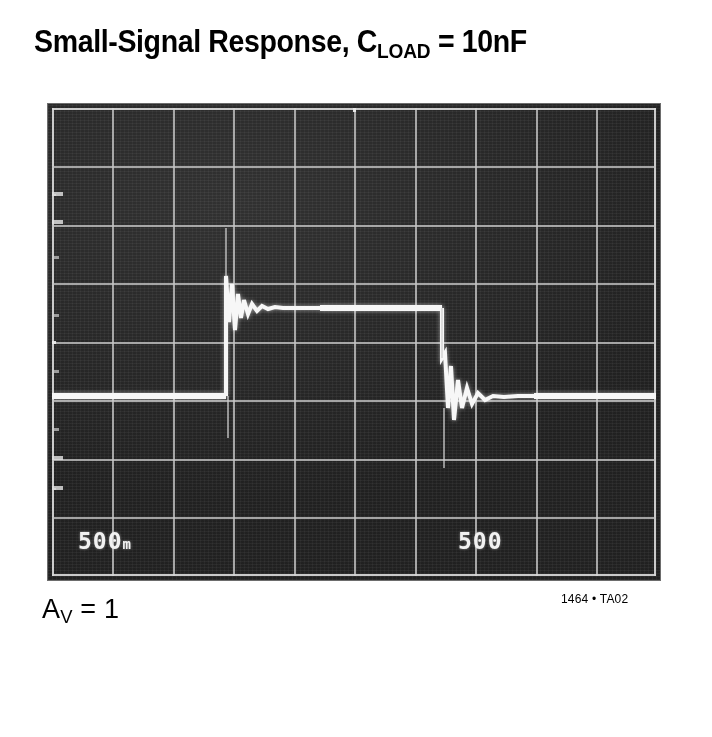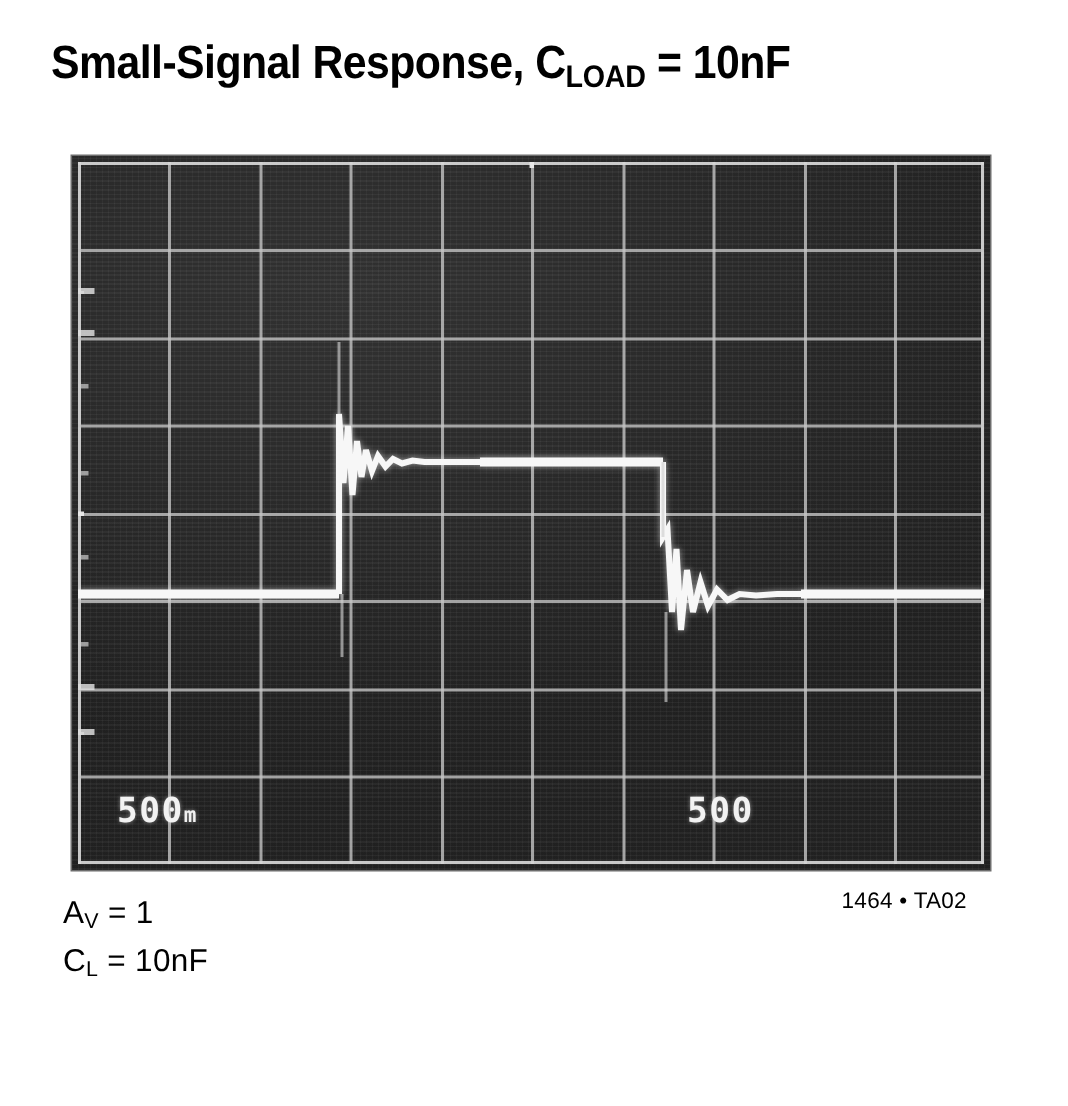--- a/index.html
+++ b/index.html
@@ -122,35 +122,35 @@
   }
   .readout .unit { font-size: 14px; letter-spacing: 0; }
   #readout-vertical   { left: 30px;  top: 424px; }
   #readout-horizontal { left: 410px; top: 424px; }
 
   
   #conditions {
     position: absolute;
     left: 42px;
     top: 596px;
-    font-size: 21px;
+    font-size: 27px;
     line-height: 26px;
     letter-spacing: .2px;
   }
   #conditions .sub {
     font-size: 0.68em;
     vertical-align: -0.28em;
   }
 
   
   #caption {
     position: absolute;
     left: 561px;
     top: 592px;
-    font-size: 15px;
+    font-size: 12px;
     letter-spacing: .2px;
     white-space: nowrap;
   }
 </style>
 </head>
 <body>
 
 <div id="title">
   <span>Small-Signal Response, C</span><span class="sub">LOAD</span><span> = 10nF</span>
 </div>
@@ -235,16 +235,15 @@
   <div class="readout" id="readout-vertical"><span>500</span><span class="unit">m</span></div>
 
   <div class="readout" id="readout-horizontal">500</div>
 
 </div>
 
 <div id="conditions">
   <div><span>A</span><span class="sub">V</span><span> = 1</span></div>
 
 
-  <div><span>C</span><span class="sub">L</span><span> = 10nF</span></div>
 </div>
 
 <div id="caption">1464 • TA02</div>
 
 </body></html>

